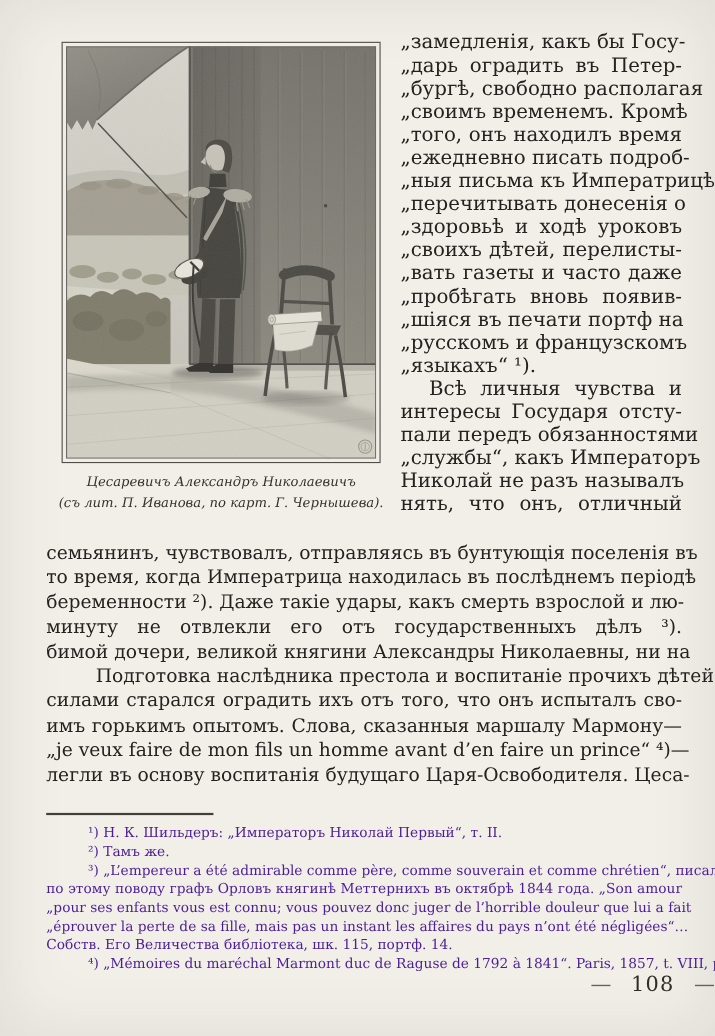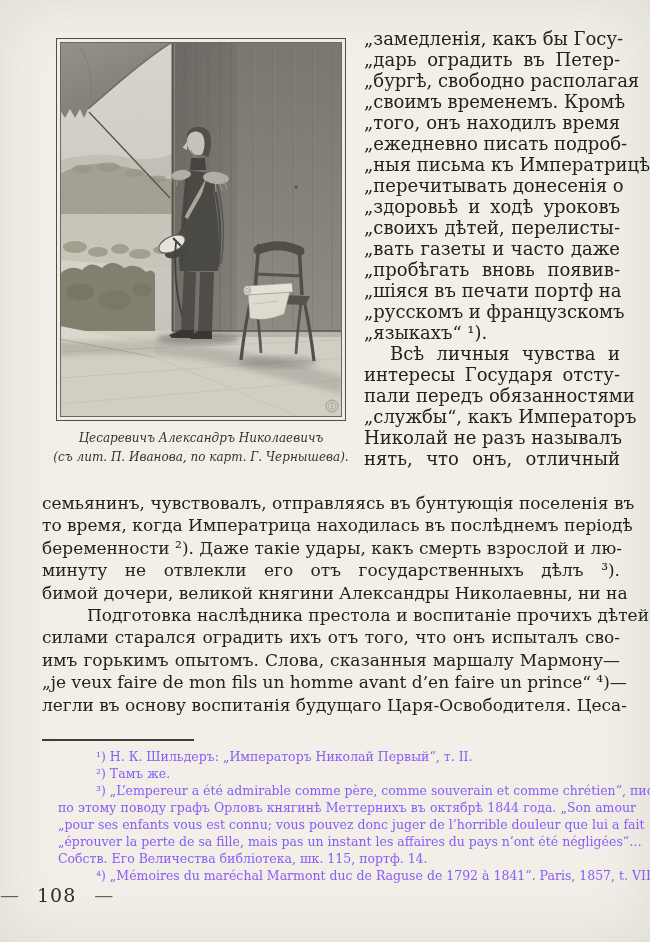--- a/index.html
+++ b/index.html
@@ -35,27 +35,27 @@
   .para.cont .line:last-child { text-align-last:justify; }
   .para.indent-sm .line:first-child { text-indent:26px; }
   .para.indent .line:first-child { text-indent:45px; }
   
   .fnsep {
     position:absolute; left:42px; top:739px; width:152px; height:2px;
     background:#403f3a;
   }
   .footnotes {
     position:absolute; left:42px; top:748px; width:578px;
-    font-size:12.5px; line-height:17px; color:#8b5cf6;margin-left:16px;
+    font-size:12.5px; line-height:17px; color:#4c1d95;
   }
   .footnotes .para .line:first-child { text-indent:38px; }
   
   .footer {
     position:absolute; left:0; top:884px; width:650px;
-    text-align:left; font-size:19px; color:#2e2d28;
+    text-align:right; font-size:19px; color:#2e2d28;
   }
   .footer .dash { color:#4b4a45; opacity:.85; }
   .footer .num { margin:0 18px; letter-spacing:1px; }
 </style>
 </head>
 <body>
 
 <div class="page">
 
   <figure class="plate" style="margin:0">

